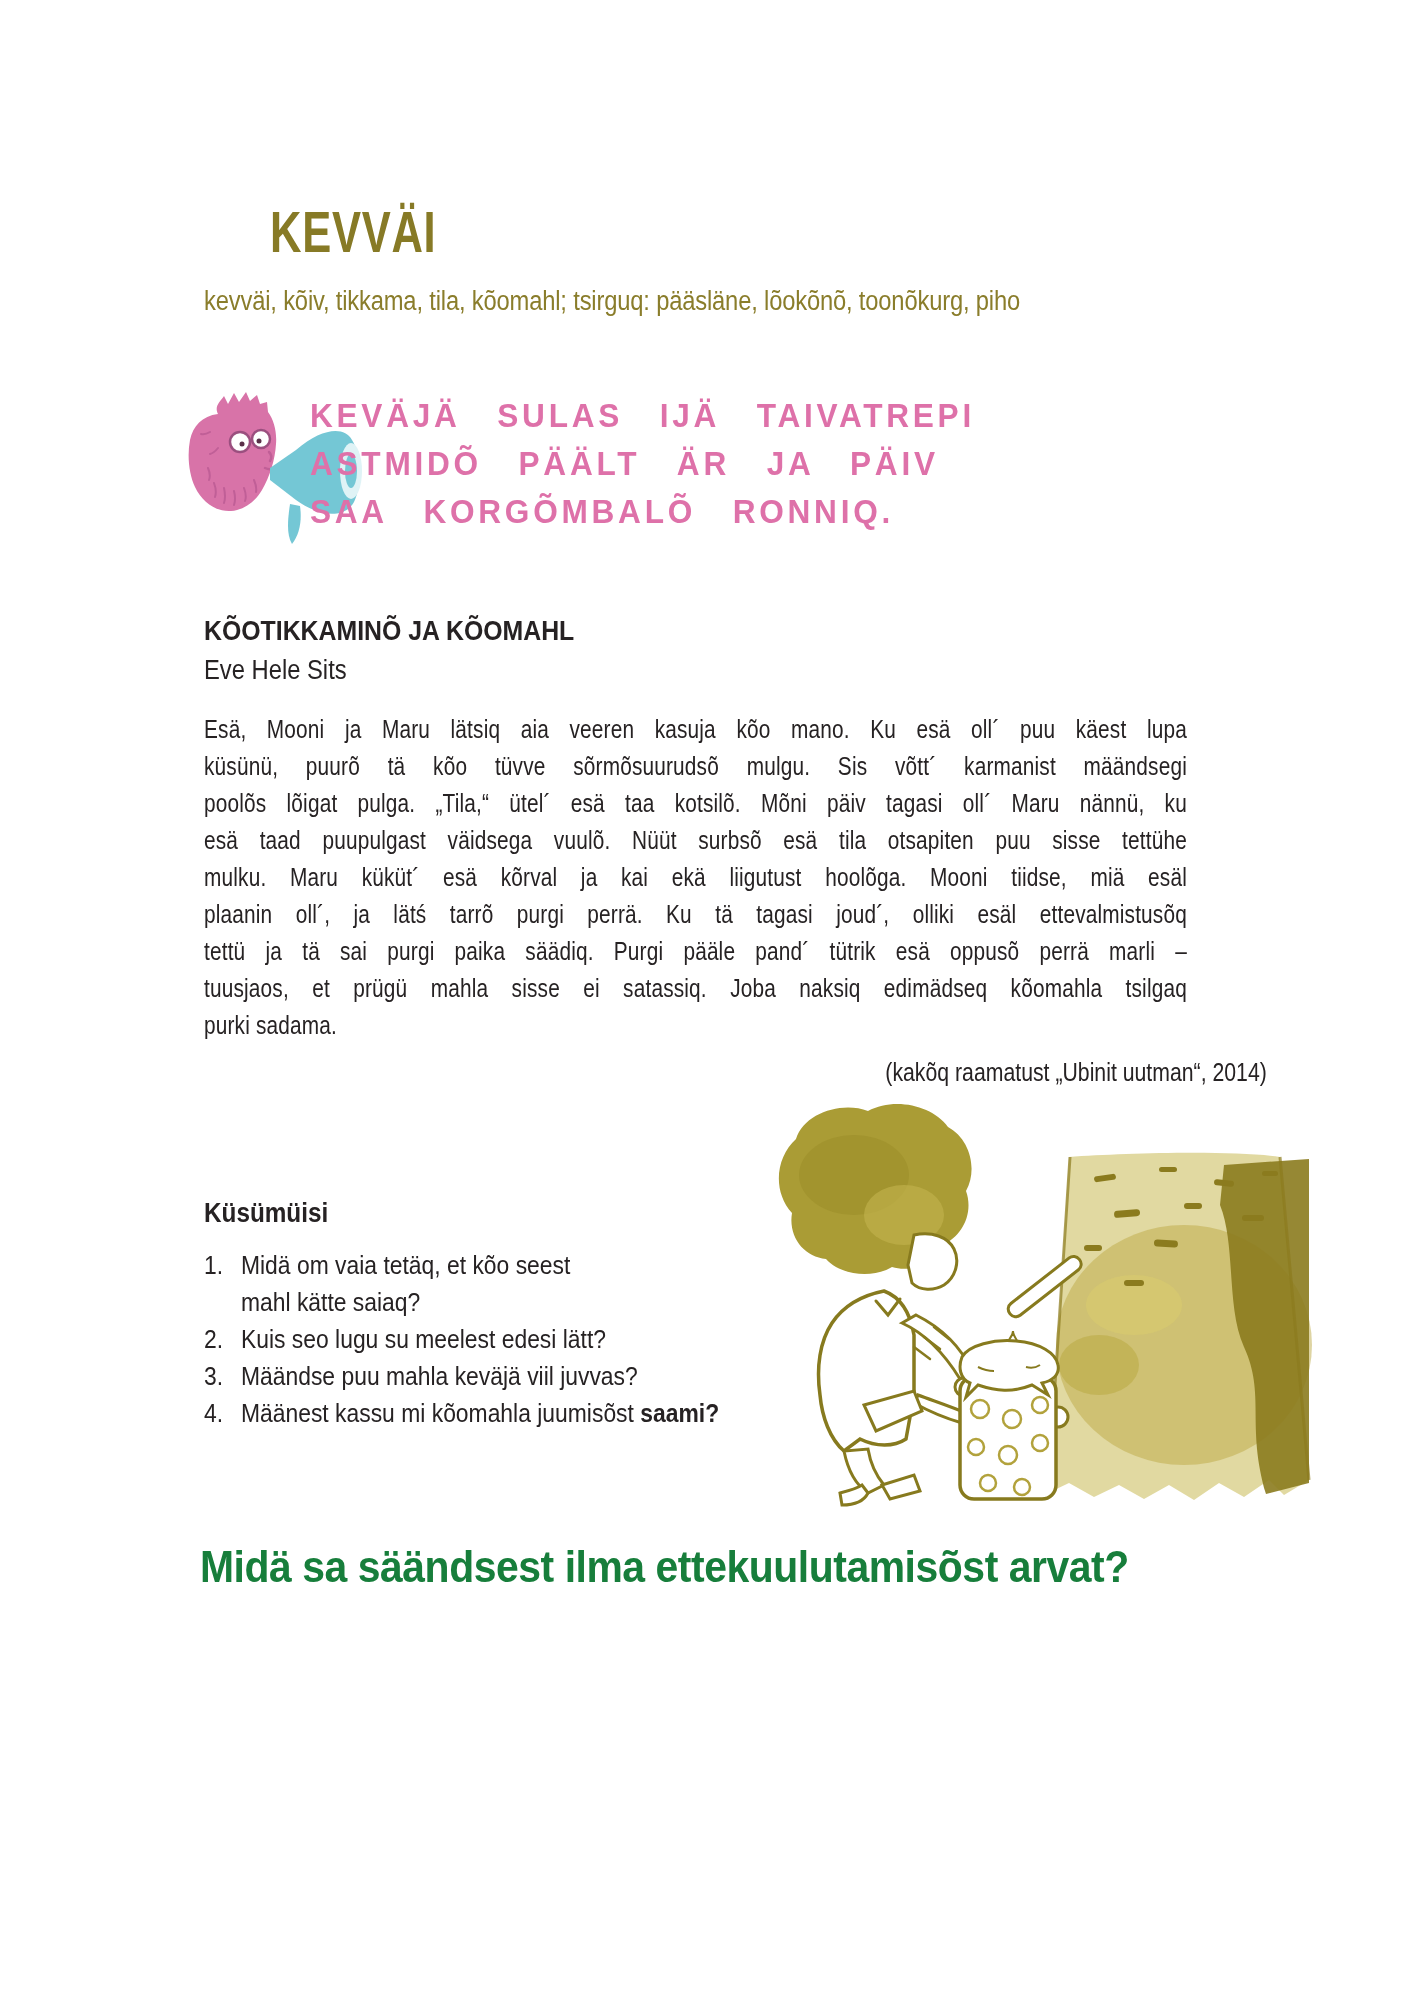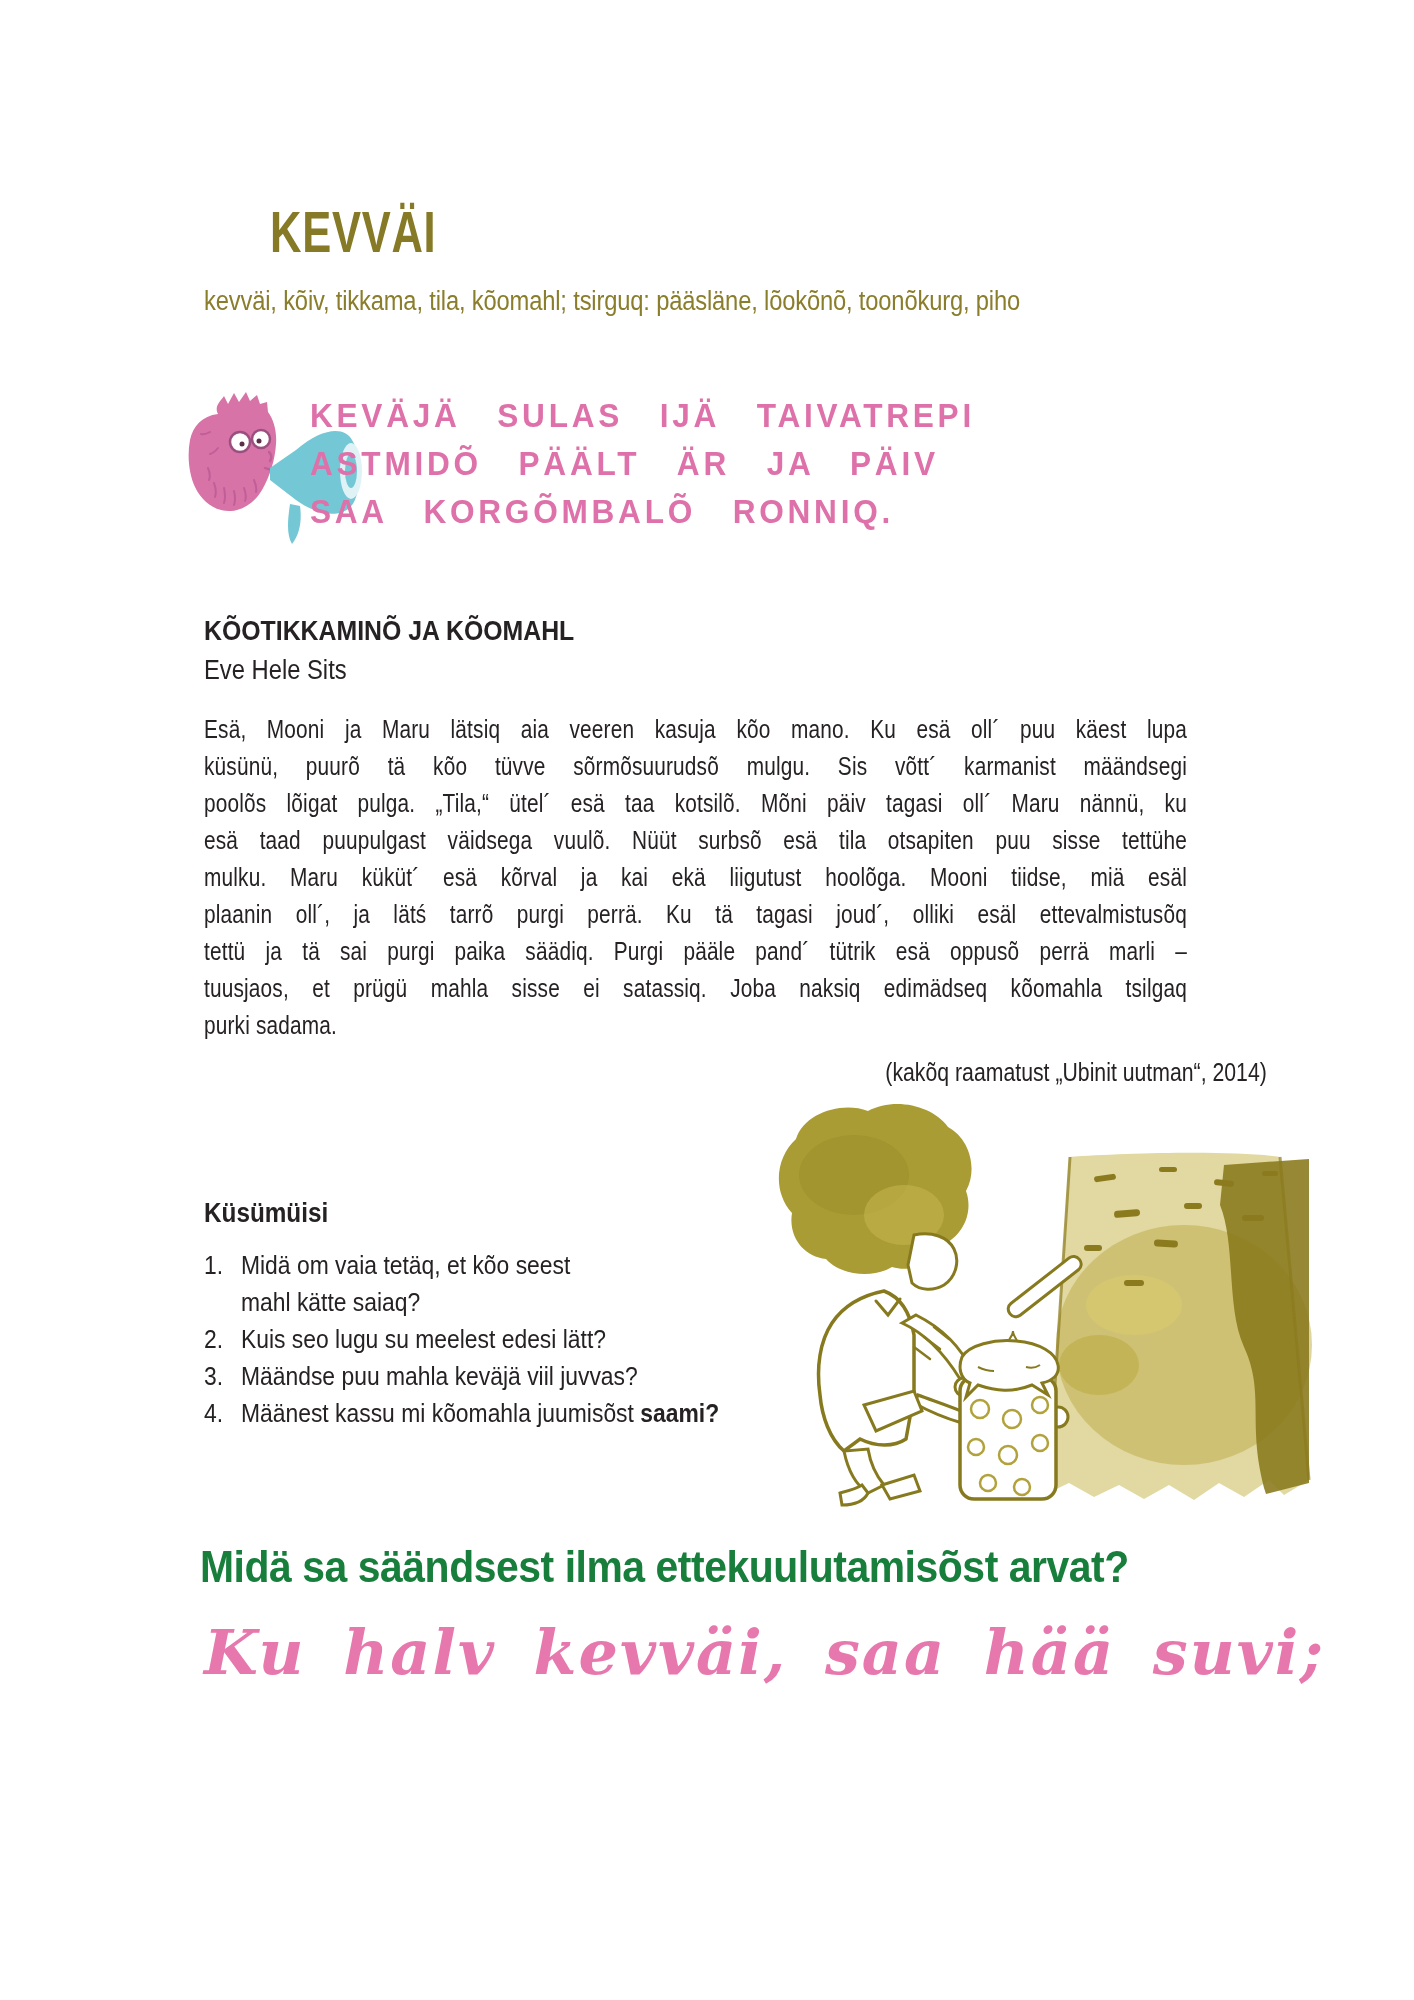--- a/index.html
+++ b/index.html
@@ -186,15 +186,14 @@
           <circle cx="244" cy="360" r="9"></circle>
           <circle cx="276" cy="348" r="8"></circle>
         <circle cx="224" cy="388" r="8"></circle>
           <circle cx="258" cy="392" r="8"></circle>
       </g>
     </g>
   </svg>
 
   <div class="abs prompt">Midä sa säändsest ilma ettekuulutamisõst arvat?</div>
 
-  <div class="abs proverb p1">Ku halv kevväi, saa hää suvi;</div>
 
 </div>
 
 </body></html>

